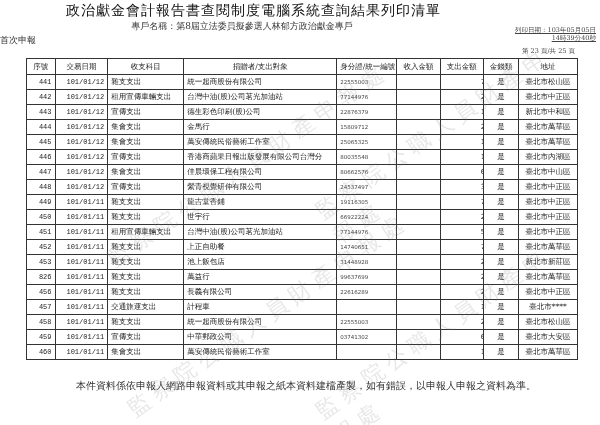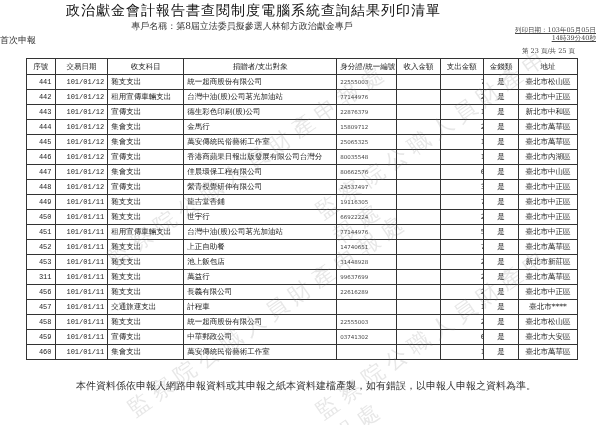--- a/index.html
+++ b/index.html
@@ -205,21 +205,21 @@
         <td class="date">101/01/11</td>
         <td class="l">雜支支出</td>
         <td class="l">池上飯包店</td>
         <td class="l idno">31448928</td>
         <td class="r num"></td>
         <td class="r num">2,165</td>
         <td class="c">是</td>
         <td class="c">新北市新莊區</td>
       </tr>
       <tr>
-        <td class="seq">311</td>
+        <td class="seq">826</td>
         <td class="date">101/01/11</td>
         <td class="l">雜支支出</td>
         <td class="l">萬益行</td>
         <td class="l idno">99637699</td>
         <td class="r num"></td>
         <td class="r num">2,400</td>
         <td class="c">是</td>
         <td class="c">臺北市萬華區</td>
       </tr>
       <tr>

